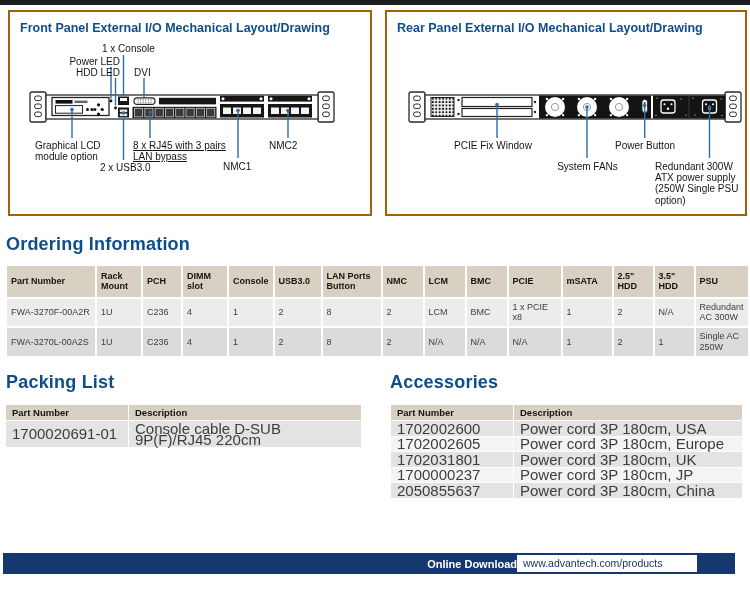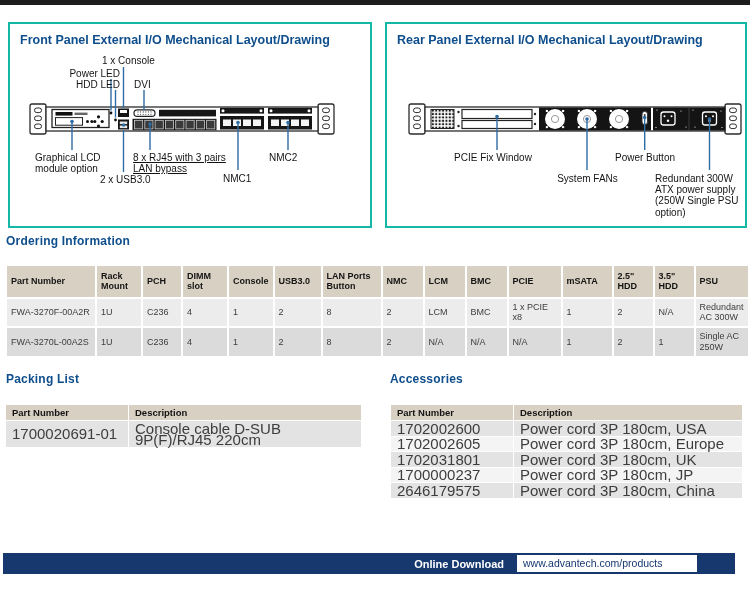--- a/index.html
+++ b/index.html
@@ -1,45 +1,45 @@
 <!DOCTYPE html>
 <html><head>
 <meta charset="utf-8">
 <style>
   html,body{margin:0;padding:0;background:#fff;}
   #page{position:relative;width:750px;height:591px;background:#ffffff;
         font-family:"Liberation Sans",sans-serif;overflow:hidden;}
   .top-rule{position:absolute;left:0;top:0;width:750px;height:5px;background:#1c1c1c;}
-  .panel{position:absolute;top:22px;height:206px;border:2px solid #14b8a6;background:#fff;box-sizing:border-box;}
+  .panel{position:absolute;top:10px;height:206px;border:2px solid #a16207;background:#fff;box-sizing:border-box;}
   .panel.front{left:8px;width:364px;}
   .panel.rear{left:385px;width:362px;}
   .panel-title{position:absolute;left:10px;top:9px;font-size:12.5px;font-weight:bold;color:#0f4e8c;}
   svg.drawing{position:absolute;left:0;top:0;}
   .callout{position:absolute;font-size:10px;line-height:1.12;color:#141414;}
   .ra{text-align:right;} .ca{text-align:center;}
-  .section-heading{position:absolute;font-size:12px;font-weight:bold;color:#0f4e8c;letter-spacing:.2px;}
+  .section-heading{position:absolute;font-size:18px;font-weight:bold;color:#0f4e8c;letter-spacing:.2px;}
   
   table{border-collapse:separate;}
   .otable{position:absolute;left:5px;top:264px;border-spacing:2px;table-layout:fixed;}
   .otable th{background:#d8d0c2;font-size:9px;font-weight:bold;color:#141414;text-align:left;
              padding:5px 4px;vertical-align:middle;line-height:1.15;}
   .otable td{font-size:9px;color:#3d3d3d;padding:3px 4px;vertical-align:middle;line-height:1.2;}
   .otable tr.r1 td{background:#ececec;}
   .otable tr.r2 td{background:#dbdbdb;}
   
   .stable{position:absolute;border-spacing:1px;table-layout:fixed;}
   .stable th{background:#d8d0c2;font-size:9.5px;font-weight:bold;color:#141414;text-align:left;
              padding:2px 6px;line-height:11px;}
   .stable td{font-size:15px;color:#3d3d3d;padding:1.5px 6px;line-height:11.5px;}
   .stable tr.odd td{background:#e3e3e3;}
   .stable tr.even td{background:#f4f4f4;}
   
   .footer-bar{position:absolute;left:3px;top:553px;width:732px;height:21px;background:#16386f;
               display:flex;align-items:center;}
-  .footer-label{margin-left:auto;color:#fff;font-weight:bold;font-size:11px;padding-right:13px;white-space:nowrap;}
+  .footer-label{margin-left:auto;color:#fff;font-weight:bold;font-size:11px;padding-right:0;white-space:nowrap;}
   .footer-url{width:168px;background:#fff;color:#16386f;font-size:10.5px;padding:2px 6px;
               height:13px;line-height:13px;white-space:nowrap;overflow:hidden;}
   .footer-spacer{width:38px;}
 </style>
 </head>
 <body>
 
 <div id="page">
   <div class="top-rule"></div>
 
@@ -400,21 +400,21 @@
     </tr>
     <tr class="odd">
       <td>1702031801</td>
       <td>Power cord 3P 180cm, UK</td>
     </tr>
     <tr class="even">
       <td>1700000237</td>
       <td>Power cord 3P 180cm, JP</td>
     </tr>
     <tr class="odd">
-      <td>2646179575</td>
+      <td>2050855637</td>
       <td>Power cord 3P 180cm, China</td>
     </tr>
   </tbody>
     </table>
 
   <div class="footer-bar">
     <span class="footer-label">Online Download</span>
     <span class="footer-url">www.advantech.com/products</span>
     <span class="footer-spacer"></span>
   </div>

